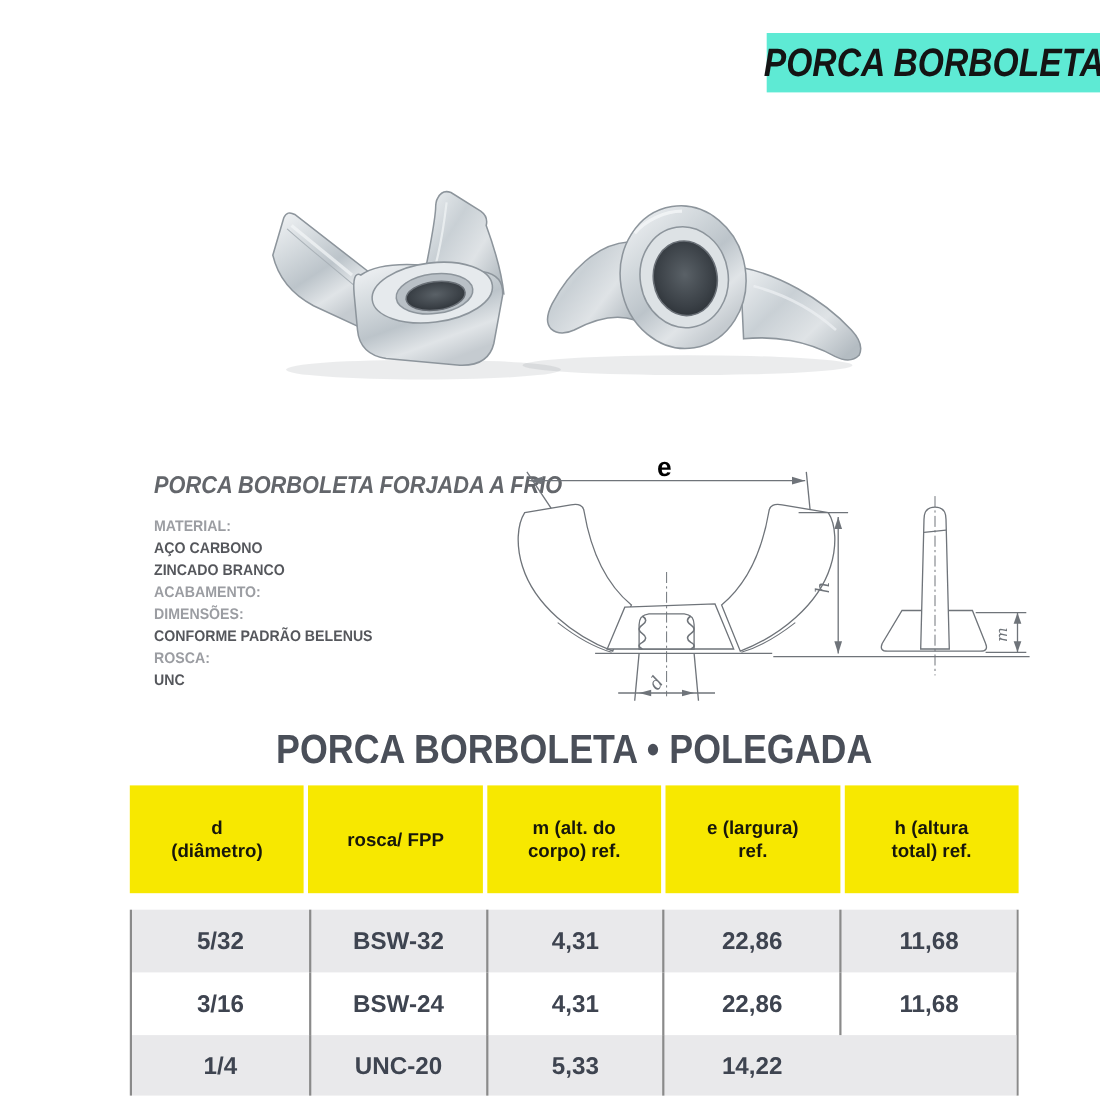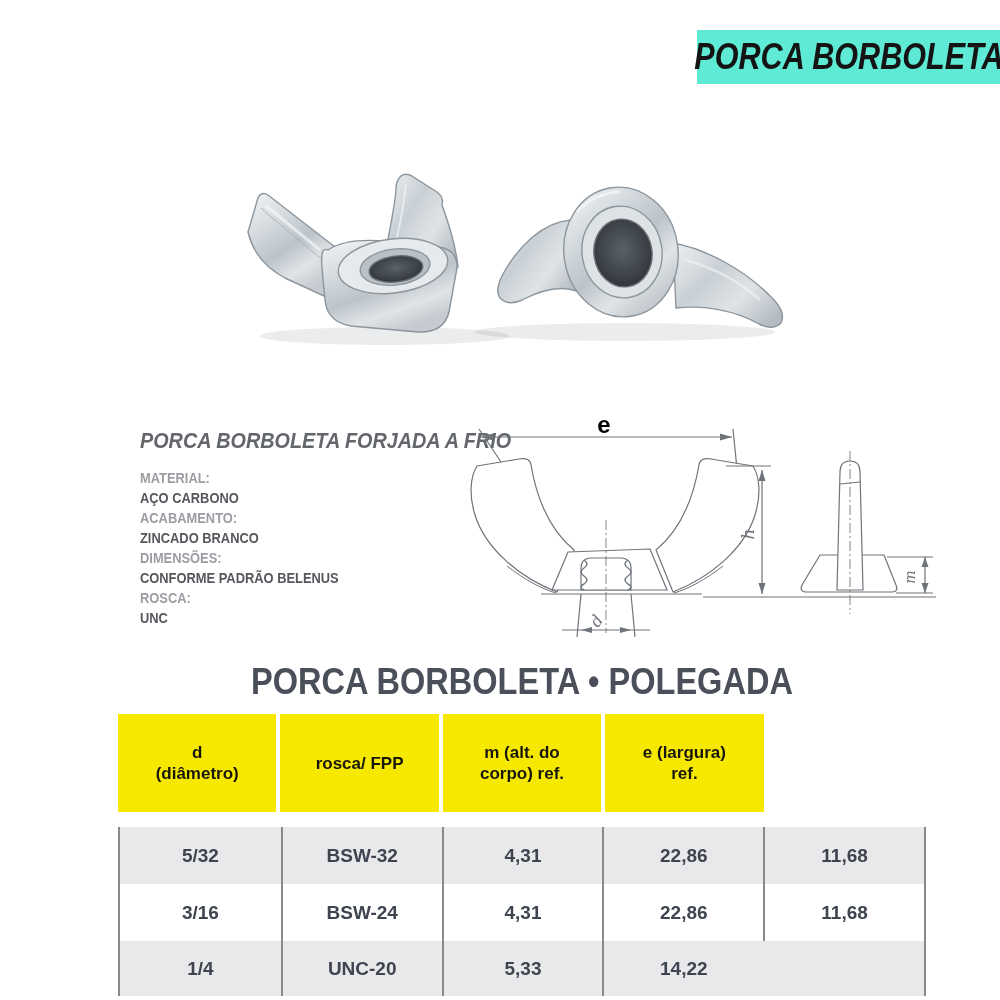--- a/index.html
+++ b/index.html
@@ -46,21 +46,21 @@
     line-height:21px;color:#17170B;
   }
   .tbody{
     margin-top:15px;border-left:2px solid #8A8A8A;border-right:2px solid #8A8A8A;
   }
   .tr{display:grid;grid-template-columns:repeat(5,1fr);height:57px;}
   .tr:last-child{height:55px;}
   .tr.alt{background:#E9E9EB;}
   .td{
     display:flex;align-items:center;justify-content:center;
-    font-weight:bold;font-size:19px;color:#3E4450;border-left:2px solid #8A8A8A;
+    font-weight:bold;font-size:22px;color:#3E4450;border-left:2px solid #8A8A8A;
   }
   .td:first-child{border-left:none;}
 </style>
 </head>
 <body>
 
 <div class="banner">
   <span>PORCA BORBOLETA</span>
 </div>
 
@@ -108,22 +108,22 @@
     <ellipse cx="398" cy="103" rx="29" ry="34" fill="url(#holeG)" stroke="#6a7077" transform="rotate(-9 398 103)"></ellipse>
     <path d="M352,62 C362,50 380,42 395,42" stroke="#f4f6f8" stroke-width="3" opacity="0.8" fill="none"></path>
     <path d="M460,110 C490,118 515,132 535,150" stroke="#eef1f3" stroke-width="2.5" opacity="0.7" fill="none"></path>
   </g>
 </svg>
 
 <div class="info">
   <div class="info-title">PORCA BORBOLETA FORJADA A FRIO</div>
   <div class="spec-line"><span class="cond spec-label">MATERIAL:</span></div>
   <div class="spec-line"><span class="cond spec-value">AÇO CARBONO</span></div>
+  <div class="spec-line"><span class="cond spec-value">ZINCADO BRANCO</span></div>
   <div class="spec-line"><span class="cond spec-label">ACABAMENTO:</span></div>
-  <div class="spec-line"><span class="cond spec-value">ZINCADO BRANCO</span></div>
   <div class="spec-line"><span class="cond spec-label">DIMENSÕES:</span></div>
   <div class="spec-line"><span class="cond spec-value">CONFORME PADRÃO BELENUS</span></div>
   <div class="spec-line"><span class="cond spec-label">ROSCA:</span></div>
   <div class="spec-line"><span class="cond spec-value">UNC</span></div>
 </div>
 
 <svg class="drawing" width="490" height="265" viewBox="455 400 490 265">
   <g stroke="#6F747A" stroke-width="1.2" fill="none">
 
     <path d="M481,437 H732"></path>
@@ -194,20 +194,24 @@
       <span></span>
     </div>
     <div class="th">
       <span>m (alt. do</span>
       <span>corpo) ref.</span>
     </div>
     <div class="th">
       <span>e (largura)</span>
       <span>ref.</span>
     </div>
+    <div class="th">
+      <span>h (altura</span>
+      <span>total) ref.</span>
+    </div>
   </div>
   <div class="tbody">
     <div class="tr alt">
       <div class="td">5/32</div>
       <div class="td">BSW-32</div>
       <div class="td">4,31</div>
       <div class="td">22,86</div>
       <div class="td">11,68</div>
     </div>
     <div class="tr">

